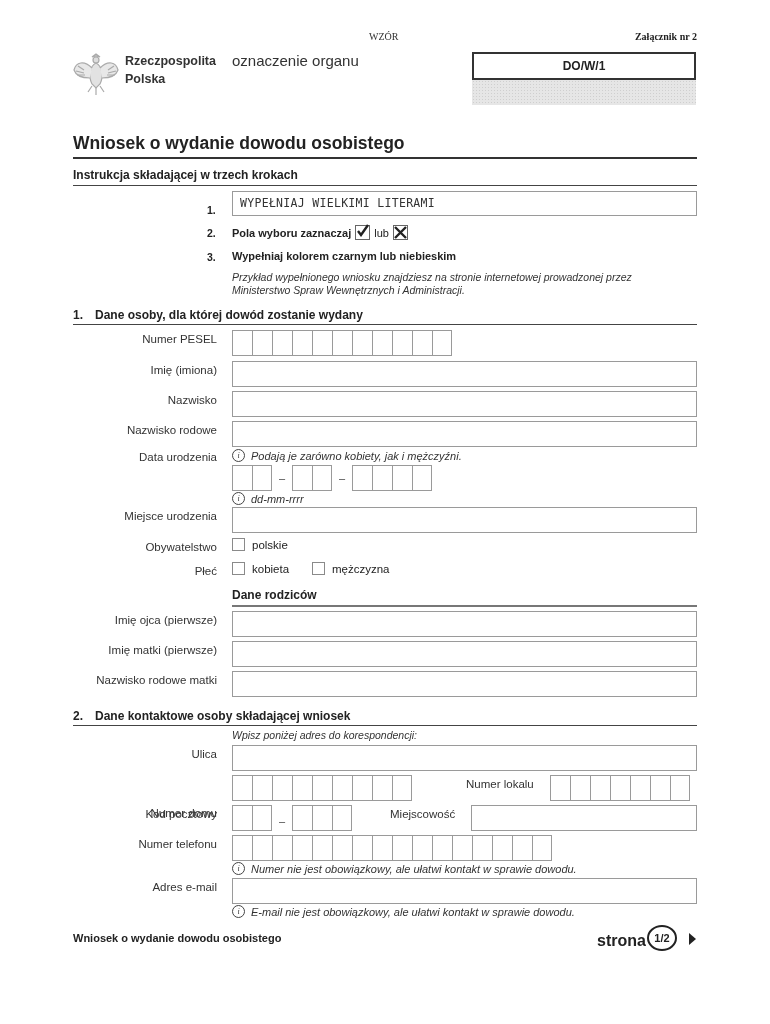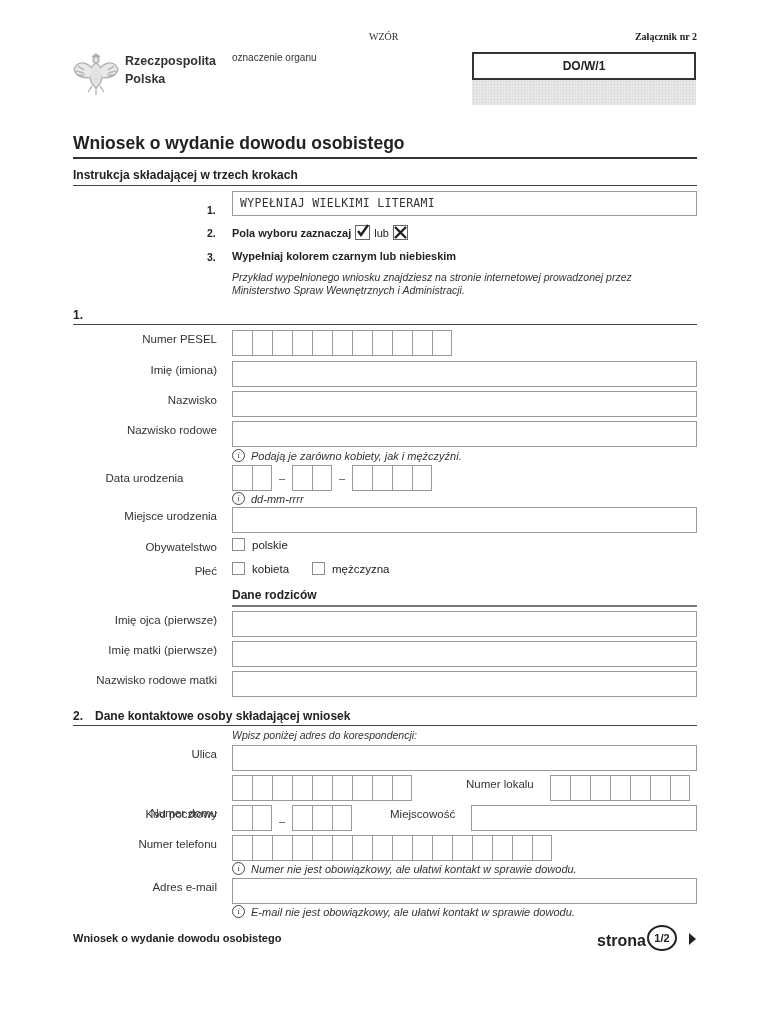--- a/index.html
+++ b/index.html
@@ -39,21 +39,21 @@
       <path d="M30 20 C38 12 46 14 48 22 C46 28 40 30 32 30" fill="#e8e8e8"></path>
       <path d="M8 18 l6 4 M6 23 l8 2 M7 27 l8 0 M44 18 l-6 4 M46 23 l-8 2 M45 27 l-8 0"></path>
       <path d="M22 38 l-4 6 M30 38 l4 6 M26 40 l0 7"></path>
     </g>
   </svg>
 </div>
 <div class="abs" style="left:125px;top:52px;font-size:12.5px;color:#333;line-height:18px;font-weight:bold;">
   <div>Rzeczpospolita</div>
   <div>Polska</div>
 </div>
-<div class="abs" style="left:232px;top:52px;font-size:10px;color:#333;">oznaczenie organu</div>
+<div class="abs" style="left:232px;top:52px;font-size:15px;color:#333;">oznaczenie organu</div>
 
 <div class="abs" style="left:472px;top:52px;width:224px;height:28px;border:2px solid #333;box-sizing:border-box;display:flex;align-items:center;justify-content:center;font-size:12px;font-weight:bold;color:#222;">DO/W/1</div>
 <div class="abs" style="left:472px;top:80px;width:224px;height:25px;background-color:#e6e6e6;background-image:radial-gradient(#cfcfcf 0.7px, transparent 0.8px);background-size:3px 3px;"></div>
 
 <div class="abs" style="left:73px;top:133px;width:624px;">
   <h1 class="title">Wniosek o wydanie dowodu osobistego</h1>
   <div class="rule-thick" style="margin-top:3px;"></div>
 </div>
 
 <div class="abs" style="left:73px;top:168px;width:624px;">
@@ -81,20 +81,21 @@
 </div>
 
 <div class="abs" style="left:207px;top:251px;font-size:10.5px;font-weight:bold;">3.</div>
 <div class="abs" style="left:232px;top:250px;font-size:11px;font-weight:bold;">Wypełniaj kolorem czarnym lub niebieskim</div>
 
 <div class="abs" style="left:232px;top:271px;width:400px;font-size:10.5px;font-style:italic;color:#333;line-height:13px;">Przykład wypełnionego wniosku znajdziesz na stronie internetowej prowadzonej przez Ministerstwo Spraw Wewnętrznych i Administracji.</div>
 
 <div class="abs" style="left:73px;top:308px;width:624px;">
   <div class="sec" style="display:flex;gap:12px;">
     <span>1.</span>
+    <span>Dane osoby, dla której dowód zostanie wydany</span>
   </div>
   <div class="rule" style="margin-top:2px;"></div>
 </div>
 
 <div class="abs lbl" style="top:333px;">Numer PESEL</div>
 <div class="abs cells" style="left:232px;top:330px;" id="pesel-cells">
     <div class="cell"></div>
     <div class="cell"></div>
     <div class="cell"></div>
     <div class="cell"></div>
@@ -113,21 +114,21 @@
 <div class="abs lbl" style="top:394px;">Nazwisko</div>
 <div class="abs field" style="left:232px;top:391px;width:465px;height:26px;"></div>
 
 <div class="abs lbl" style="top:424px;">Nazwisko rodowe</div>
 <div class="abs field" style="left:232px;top:421px;width:465px;height:26px;"></div>
 <div class="abs hint" style="left:232px;top:449px;">
   <span class="info-icon">i</span>
   <span>Podają je zarówno kobiety, jak i mężczyźni.</span>
 </div>
 
-<div class="abs lbl" style="top:472px;text-align:center;">Data urodzenia</div>
+<div class="abs lbl" style="top:451px;">Data urodzenia</div>
 <div class="abs" style="left:232px;top:465px;display:flex;align-items:center;">
   <div class="cells">
       <div class="cell"></div>
       <div class="cell"></div>
     </div>
   <span class="dash" style="width:20px;text-align:center;">–</span>
   <div class="cells">
       <div class="cell"></div>
       <div class="cell"></div>
     </div>

